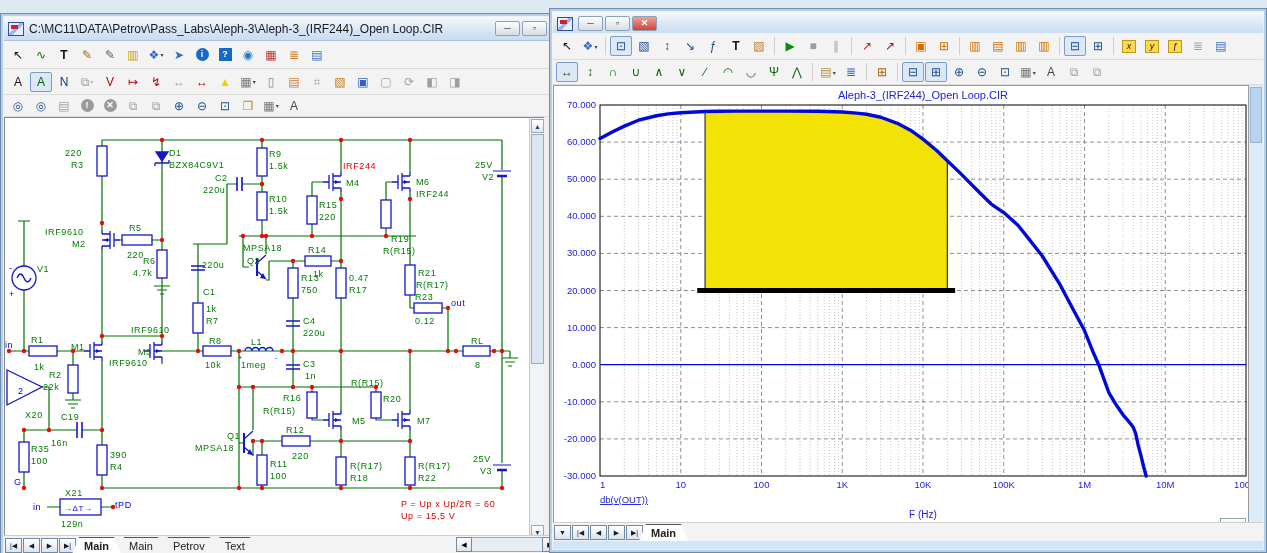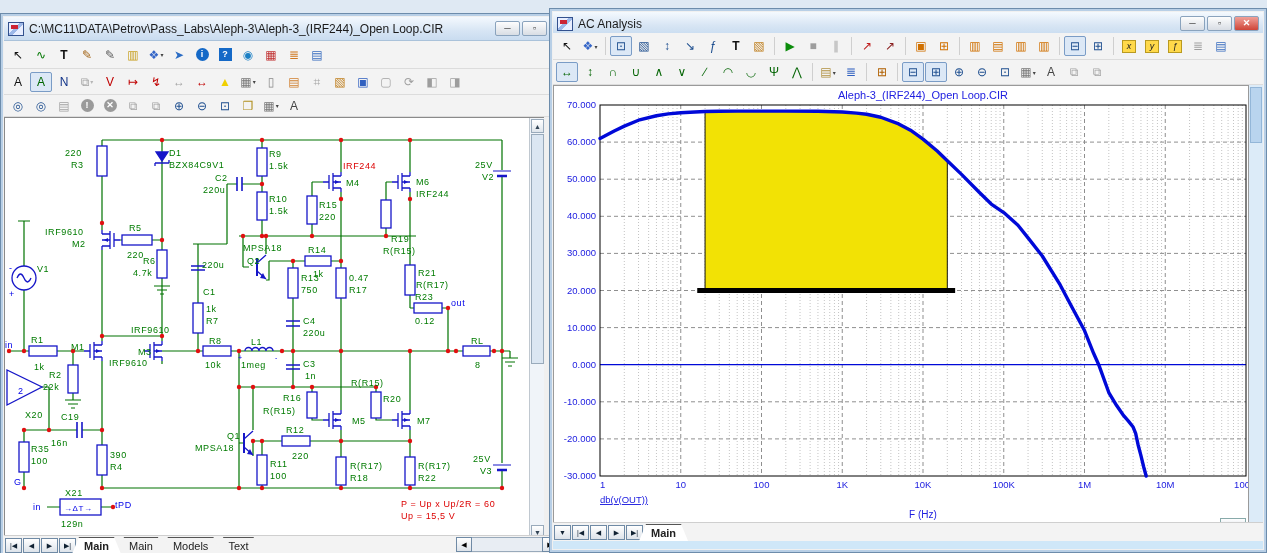--- a/index.html
+++ b/index.html
@@ -489,36 +489,35 @@
       <div class="thumb" style="top:16px; height:230px"></div>
       <div class="arr" style="bottom:1px">▼</div>
     </div>
   </div>
 
   <div class="tabbar" style="bottom:11px" id="lw-tabbar">
     <span id="lw-nav"><span class="navbtn" style="display: inline-block;">|◀</span><span class="navbtn" style="display: inline-block;">◀</span><span class="navbtn" style="display: inline-block;">▶</span><span class="navbtn" style="display: inline-block;">▶|</span></span>
     <span id="lw-tabs" style="display:flex">
         <div class="tab active">Main</div>
         <div class="tab">Main</div>
-        <div class="tab">Models</div>
+        <div class="tab">Petrov</div>
         <div class="tab">Text</div>
       </span>
     <div class="hsb" style="right:20px">
       <div class="arr">◀</div>
       <div class="track" style="width:70px"></div>
       <div class="arr">▶</div>
     </div>
   </div>
   <div class="btmstrip"></div>
 </div>
 
 <div class="window" id="win-right">
   <div class="titlebar">
     <div class="appicon"></div>
-    <span class="ttl">AC Analysis</span>
     <div class="winbtns" id="rw-btns">
         <div class="wbtn">─</div>
         <div class="wbtn">▫</div>
         <div class="wbtn close-red">✕</div>
       </div>
   </div>
   <div class="tbar" id="rw-tb1" style="top:24px; height:27px;">
       <div class="ti">
         <span class="g" style="color: rgb(17, 17, 17);">↖</span>
       </div>

